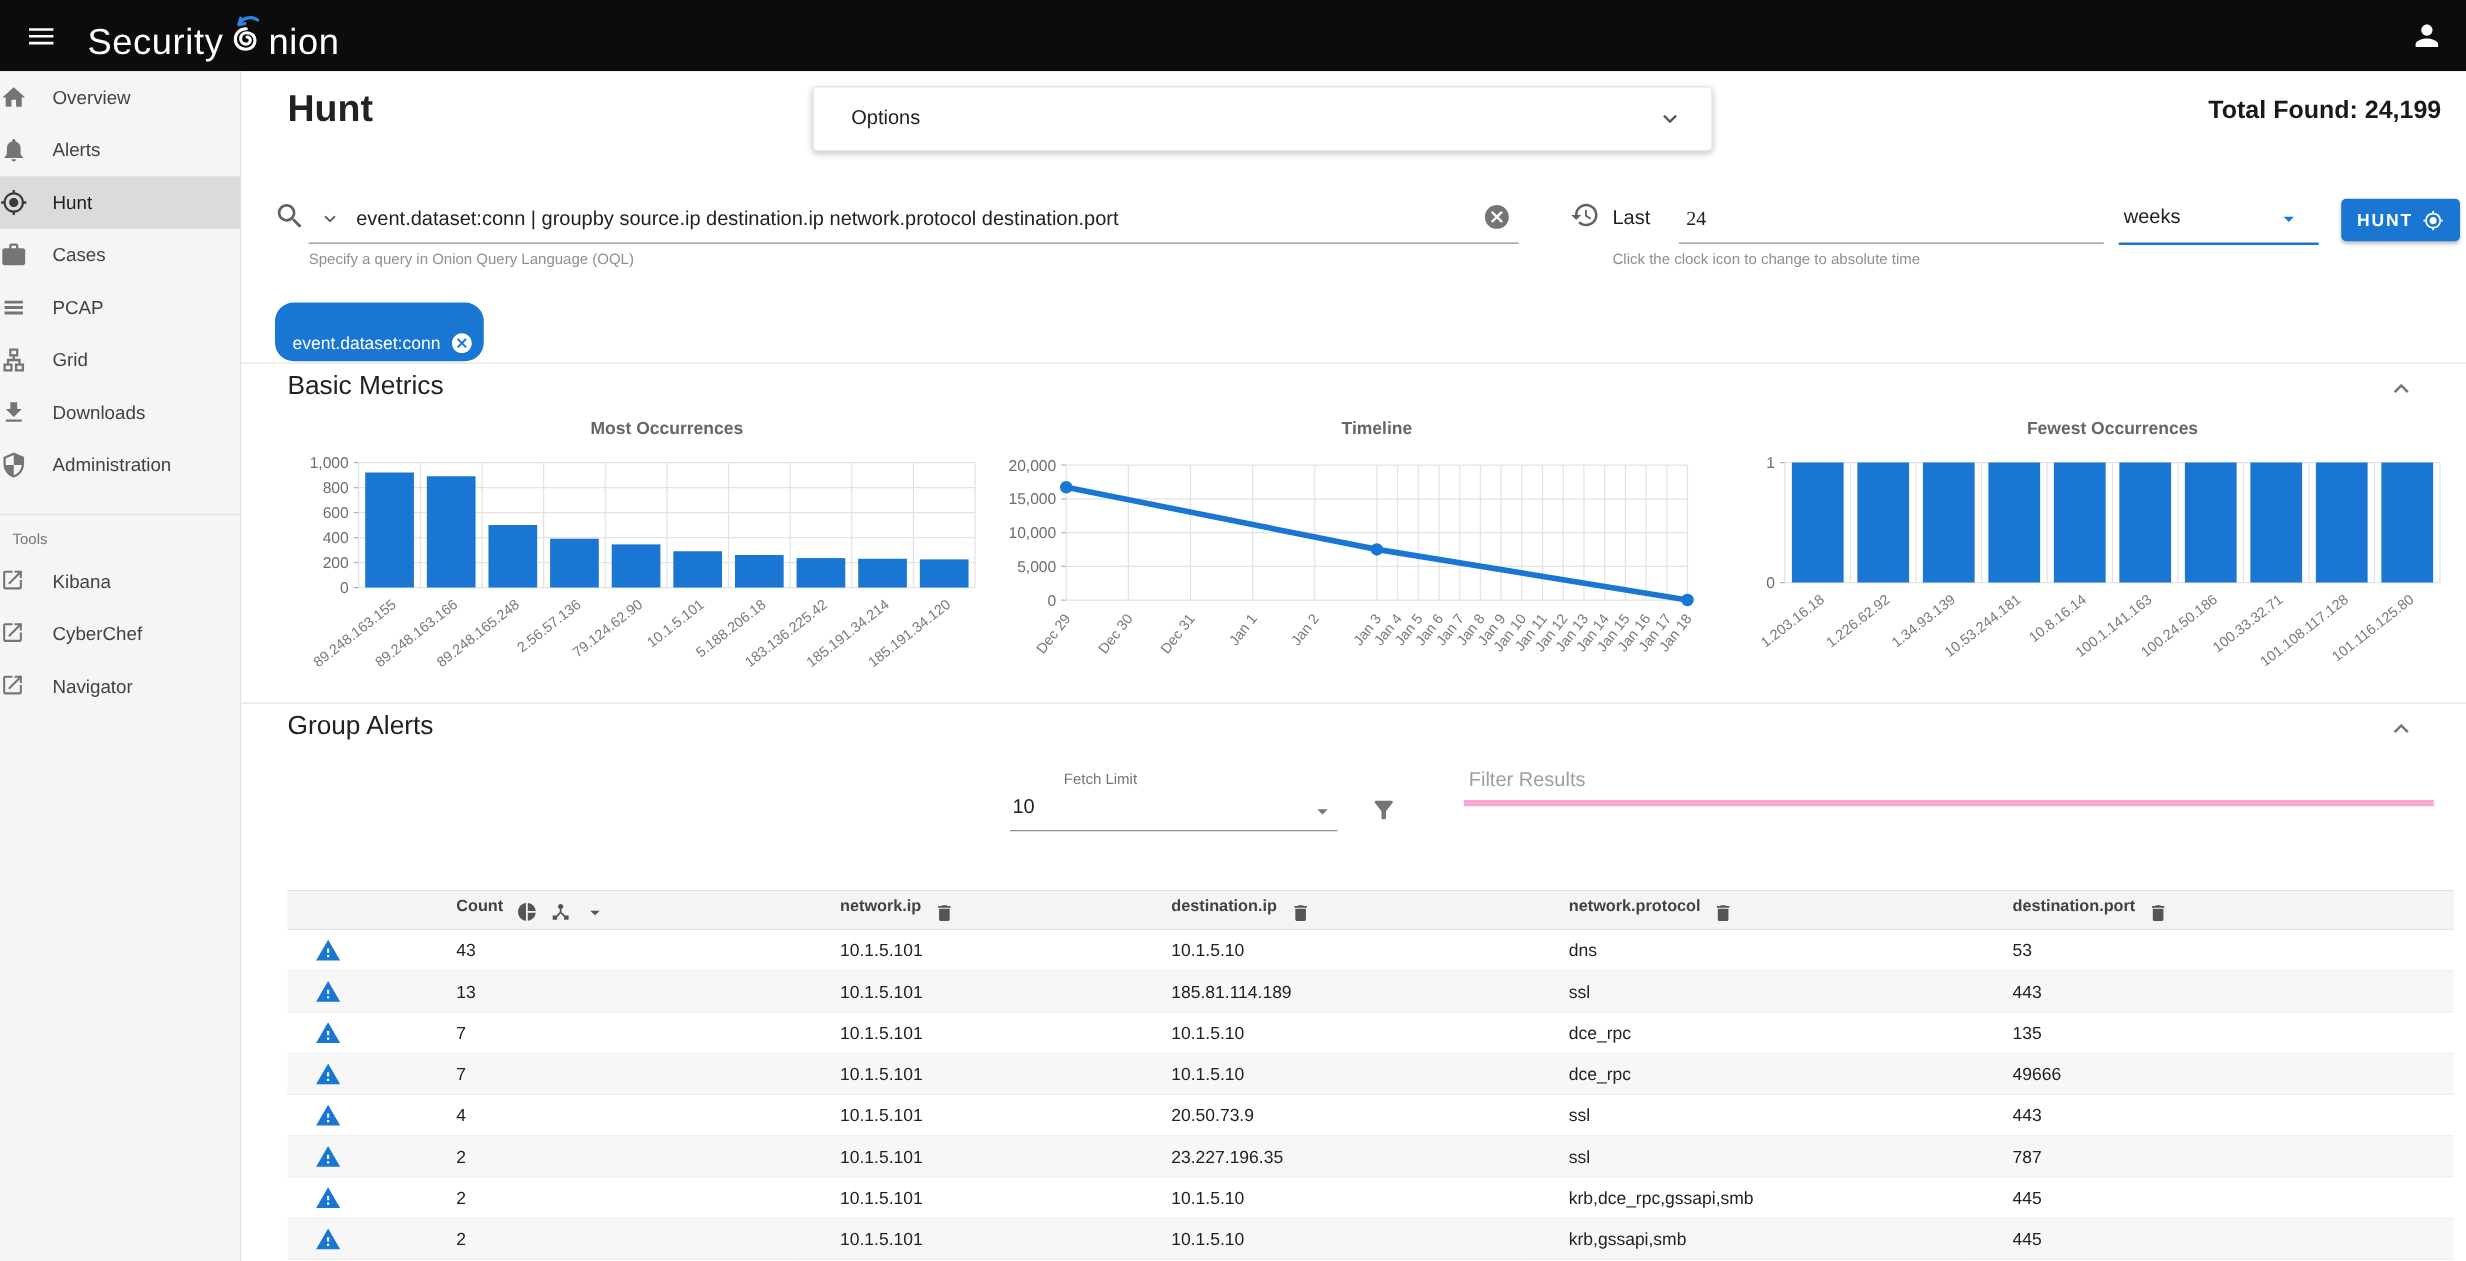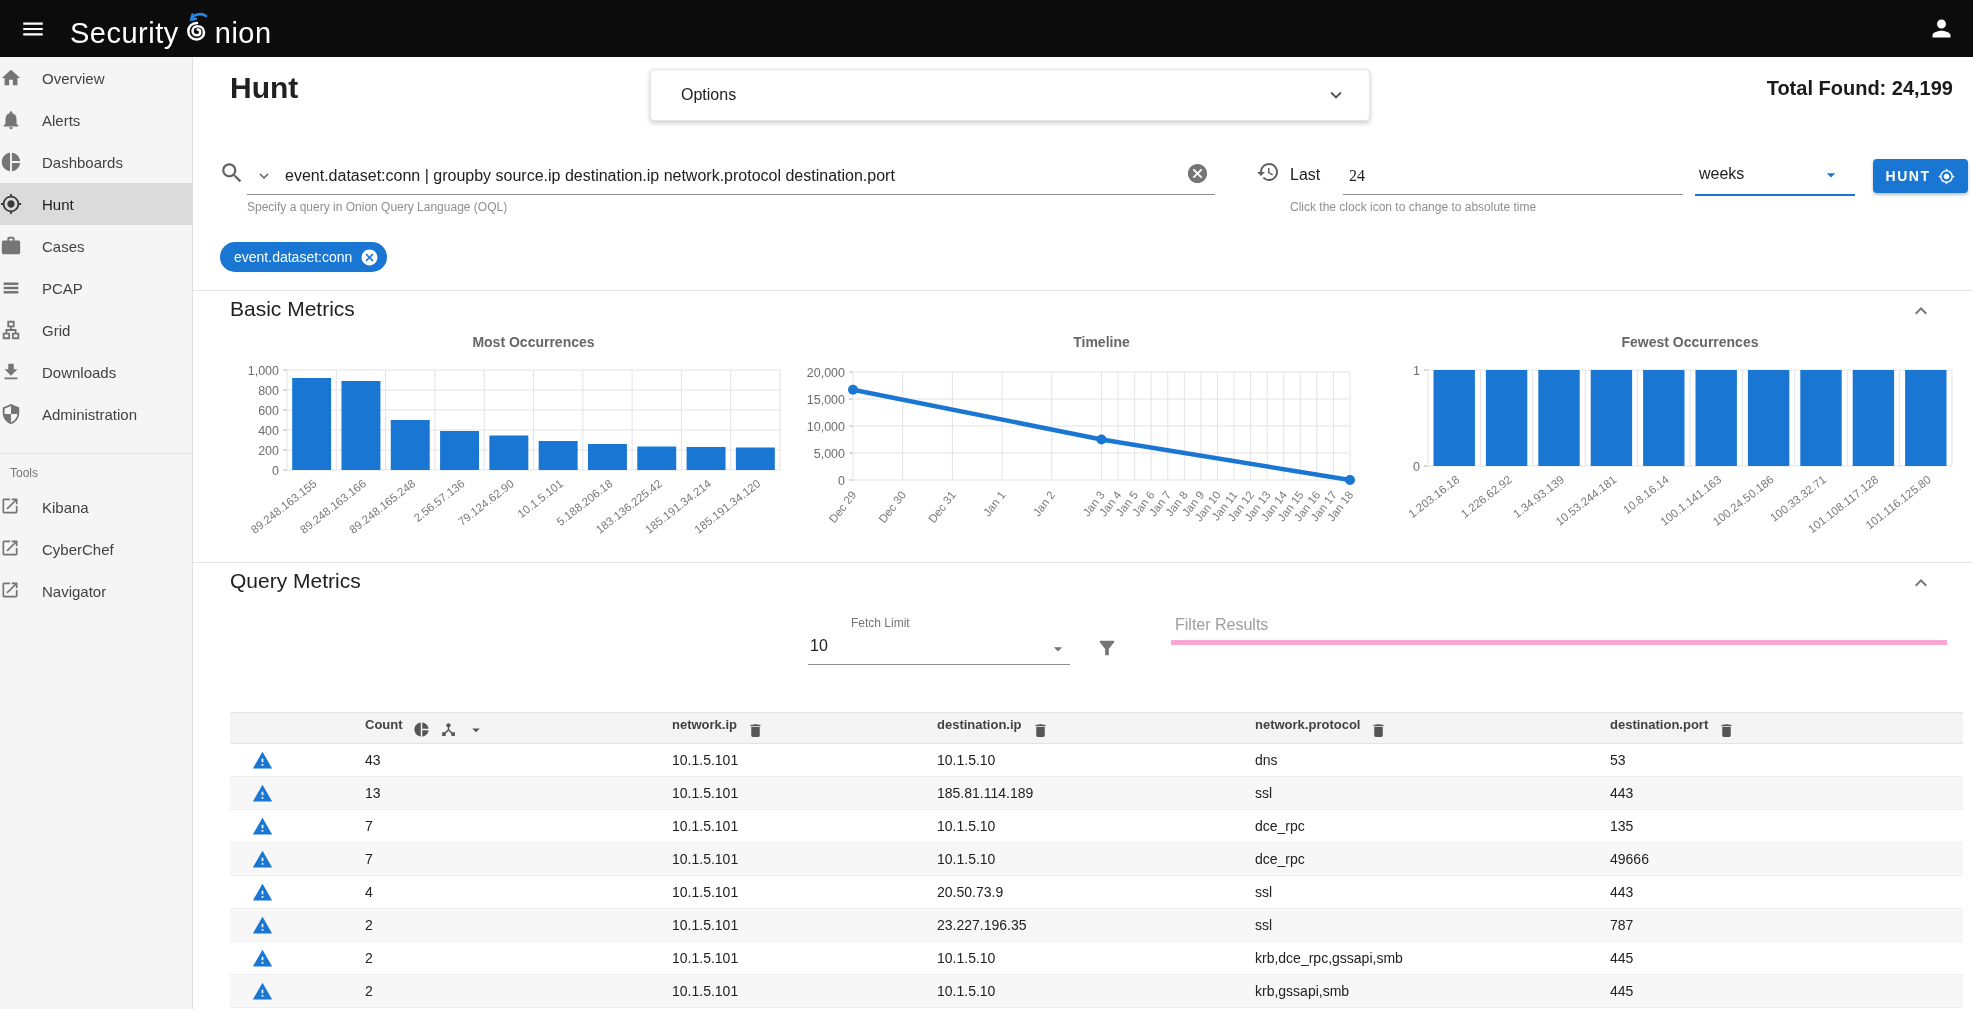--- a/index.html
+++ b/index.html
@@ -47,21 +47,21 @@
   .t-unit .u-lb{position:absolute;left:4px;top:9px;font-size:16px;color:#212121;}
   .t-unit .u-caret{position:absolute;right:14px;top:9px;color:#1976d2;}
   .hunt-btn{position:absolute;left:1680px;top:102px;width:95px;height:34px;background:#1976d2;border:none;border-radius:4px;
      color:#fff;font-size:14px;font-weight:bold;letter-spacing:1.5px;cursor:pointer;display:flex;align-items:center;justify-content:center;
      font-family:"Liberation Sans",sans-serif;box-shadow:0 2px 3px rgba(0,0,0,.25);}
   .hunt-btn .ic{margin-left:8px;}
   .t-helper{position:absolute;left:1097px;top:143px;font-size:12px;color:#8f8f8f;}
   
   .chip-row{position:absolute;left:27px;top:185px;display:flex;gap:10px;}
   .chip{height:30px;background:#1976d2;border-radius:15px;color:#fff;font-size:14px;display:flex;align-items:center;
-     padding:0 8px 0 14px;cursor:pointer;}
+     padding:17px 8px 0 14px;cursor:pointer;}
   .chip .chip-x{margin-left:8px;color:#fff;background:none;border:none;padding:0;cursor:pointer;display:flex;}
   
   .divider{position:absolute;left:0;right:0;border-top:1px solid #e4e4e4;}
   .sec-head{position:absolute;left:37px;font-size:21px;color:#212121;}
   .sec-chev{position:absolute;right:40px;color:#757575;background:none;border:none;padding:0;cursor:pointer;}
   .chart{position:absolute;top:272px;}
   
   .fetch-label{position:absolute;left:615px;top:559px;font-size:12px;color:#757575;margin-left:43px;}
   .fetch-field{position:absolute;left:615px;top:576px;width:262px;height:31px;border-bottom:1px solid #8e8e8e;cursor:pointer;}
   .fetch-field .f-val{position:absolute;left:2px;top:4px;font-size:16px;color:#212121;}
@@ -108,26 +108,20 @@
         <span class="s-ic"><svg class="ic" width="22" height="22" viewBox="0 0 24 24" fill="currentColor">
             <path d="M10 20v-6h4v6h5v-8h3L12 3 2 12h3v8z"></path>
           </svg></span>
         <span class="s-lb">Overview</span>
       </div>
       <div class="side-item">
         <span class="s-ic"><svg class="ic" width="22" height="22" viewBox="0 0 24 24" fill="currentColor">
             <path d="M12 22c1.1 0 2-.9 2-2h-4c0 1.1.9 2 2 2zm6-6v-5c0-3.07-1.63-5.64-4.5-6.32V4c0-.83-.67-1.5-1.5-1.5s-1.5.67-1.5 1.5v.68C7.64 5.36 6 7.92 6 11v5l-2 2v1h16v-1l-2-2z"></path>
           </svg></span>
         <span class="s-lb">Alerts</span>
-      </div>
-      <div class="side-item">
-        <span class="s-ic"><svg class="ic" width="22" height="22" viewBox="0 0 24 24" fill="currentColor">
-            <path d="M11 2v20c-5.07-.5-9-4.79-9-10s3.93-9.5 9-10zm2.03 0v8.99H22c-.47-4.74-4.24-8.52-8.97-8.99zm0 11.01V22c4.74-.47 8.5-4.25 8.97-8.99h-8.97z"></path>
-          </svg></span>
-        <span class="s-lb">Dashboards</span>
       </div>
       <div class="side-item active">
         <span class="s-ic"><svg class="ic" width="22" height="22" viewBox="0 0 24 24" fill="currentColor">
             <path d="M12 8c-2.21 0-4 1.79-4 4s1.79 4 4 4 4-1.79 4-4-1.79-4-4-4zm8.94 3A8.994 8.994 0 0 0 13 3.06V1h-2v2.06A8.994 8.994 0 0 0 3.06 11H1v2h2.06A8.994 8.994 0 0 0 11 20.94V23h2v-2.06A8.994 8.994 0 0 0 20.94 13H23v-2h-2.06zM12 19c-3.87 0-7-3.13-7-7s3.13-7 7-7 7 3.13 7 7-3.13 7-7 7z"></path>
           </svg></span>
         <span class="s-lb">Hunt</span>
       </div>
       <div class="side-item">
         <span class="s-ic"><svg class="ic" width="22" height="22" viewBox="0 0 24 24" fill="currentColor">
             <path d="M20 6h-4V4c0-1.11-.89-2-2-2h-4c-1.11 0-2 .89-2 2v2H4c-1.11 0-1.99.89-1.99 2L2 19c0 1.11.89 2 2 2h16c1.11 0 2-.89 2-2V8c0-1.11-.89-2-2-2zm-6 0h-4V4h4v2z"></path>
@@ -398,21 +392,21 @@
         <text transform="rotate(-38 227.4 152)" x="227.4" y="152" text-anchor="end" font-size="11.5" fill="#797979">10.53.244.181</text>
         <text transform="rotate(-38 279.79999999999995 152)" x="279.79999999999995" y="152" text-anchor="end" font-size="11.5" fill="#797979">10.8.16.14</text>
         <text transform="rotate(-38 332.2 152)" x="332.2" y="152" text-anchor="end" font-size="11.5" fill="#797979">100.1.141.163</text>
         <text transform="rotate(-38 384.59999999999997 152)" x="384.59999999999997" y="152" text-anchor="end" font-size="11.5" fill="#797979">100.24.50.186</text>
         <text transform="rotate(-38 437 152)" x="437" y="152" text-anchor="end" font-size="11.5" fill="#797979">100.33.32.71</text>
         <text transform="rotate(-38 489.4 152)" x="489.4" y="152" text-anchor="end" font-size="11.5" fill="#797979">101.108.117.128</text>
         <text transform="rotate(-38 541.8 152)" x="541.8" y="152" text-anchor="end" font-size="11.5" fill="#797979">101.116.125.80</text>
       </svg></div>
 
   <div class="divider" style="top:505px"></div>
-  <div class="sec-head" style="top:512px">Query Metrics</div>
+  <div class="sec-head" style="top:512px">Group Alerts</div>
   <button class="sec-chev" style="top:514px" id="ic-chev2"><svg class="ic" width="24" height="24" viewBox="0 0 24 24" fill="currentColor">
         <path d="M12 8l-6 6 1.41 1.41L12 10.83l4.59 4.58L18 14l-6-6z"></path>
       </svg></button>
 
   <div class="fetch-label">Fetch Limit</div>
   <div class="fetch-field">
     <span class="f-val">10</span>
     <span class="f-caret" id="ic-fetch-caret"><svg class="ic" width="20" height="20" viewBox="0 0 24 24" fill="currentColor">
           <path d="M7 10l5 5 5-5z"></path>
         </svg></span>

